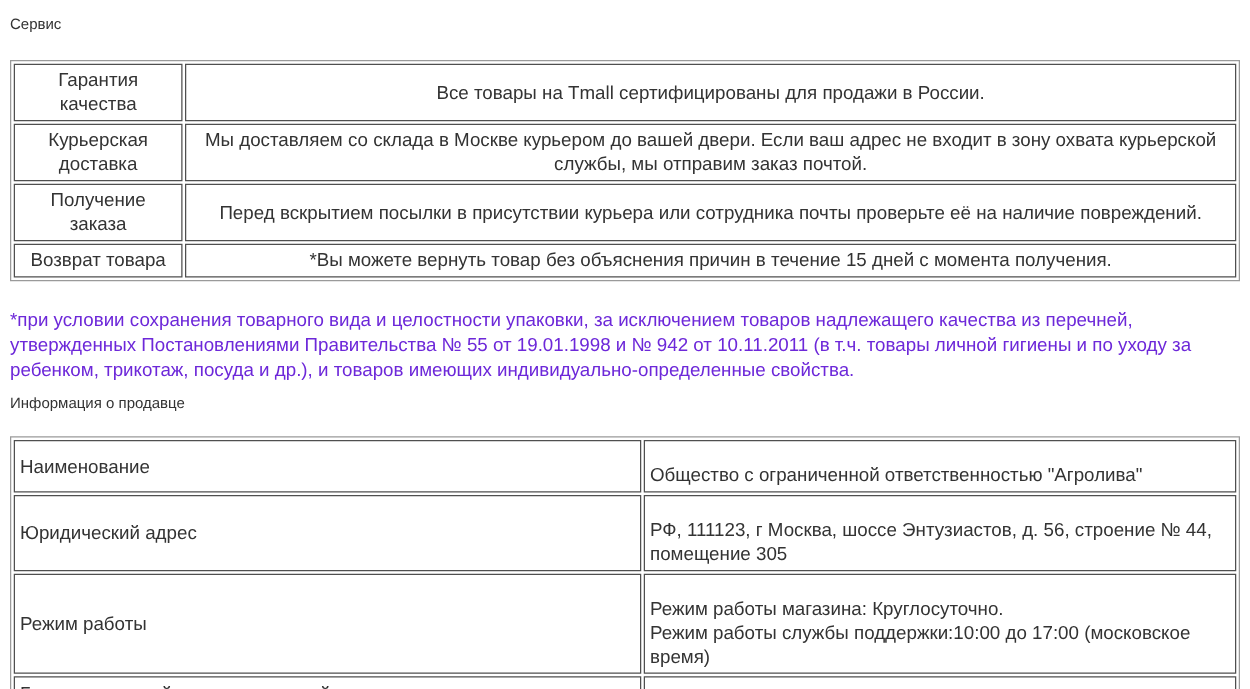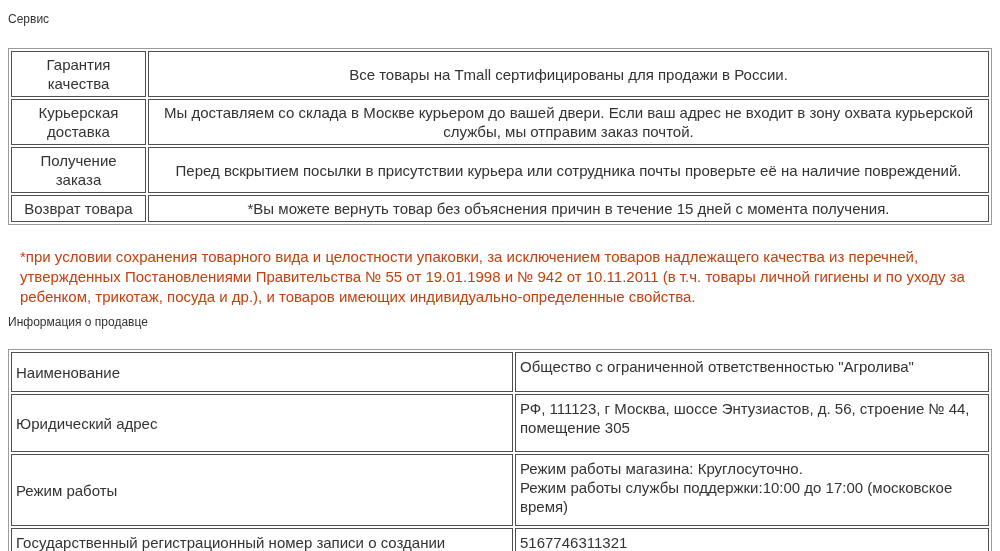--- a/index.html
+++ b/index.html
@@ -37,29 +37,29 @@
     vertical-align: middle;
     word-wrap: break-word;
   }
   
   .service-table { margin-top: 19px; text-align: center; }
   .service-table td.label-col { width: 125px; }
   
   .footnote {
     font-size: 15px;
     line-height: 20px;
-    margin: 22px 0 0 12px;
+    margin: 22px 0 0 0;
     width: 980px;
-    color: #c2410c;
+    color: #6d28d9;
   }
   
   .seller-heading { margin-top: 6px; }
   .seller-table { margin-top: 17px; }
   .seller-table td.label-col { width: 492px; }
-  .seller-table td.value-col { vertical-align: top; padding-top: 4px; }
+  .seller-table td.value-col { vertical-align: top; padding-top: 18px; }
   .seller-table tr.r1 { height: 40px; }
   .seller-table tr.r2 { height: 58px; }
   .seller-table tr.r3 { height: 72px; }
   .seller-table tr.r4 { height: 48px; }
   .value-line { margin: 0; }
 </style>
 </head>
 <body>
 
 <div class="page">

